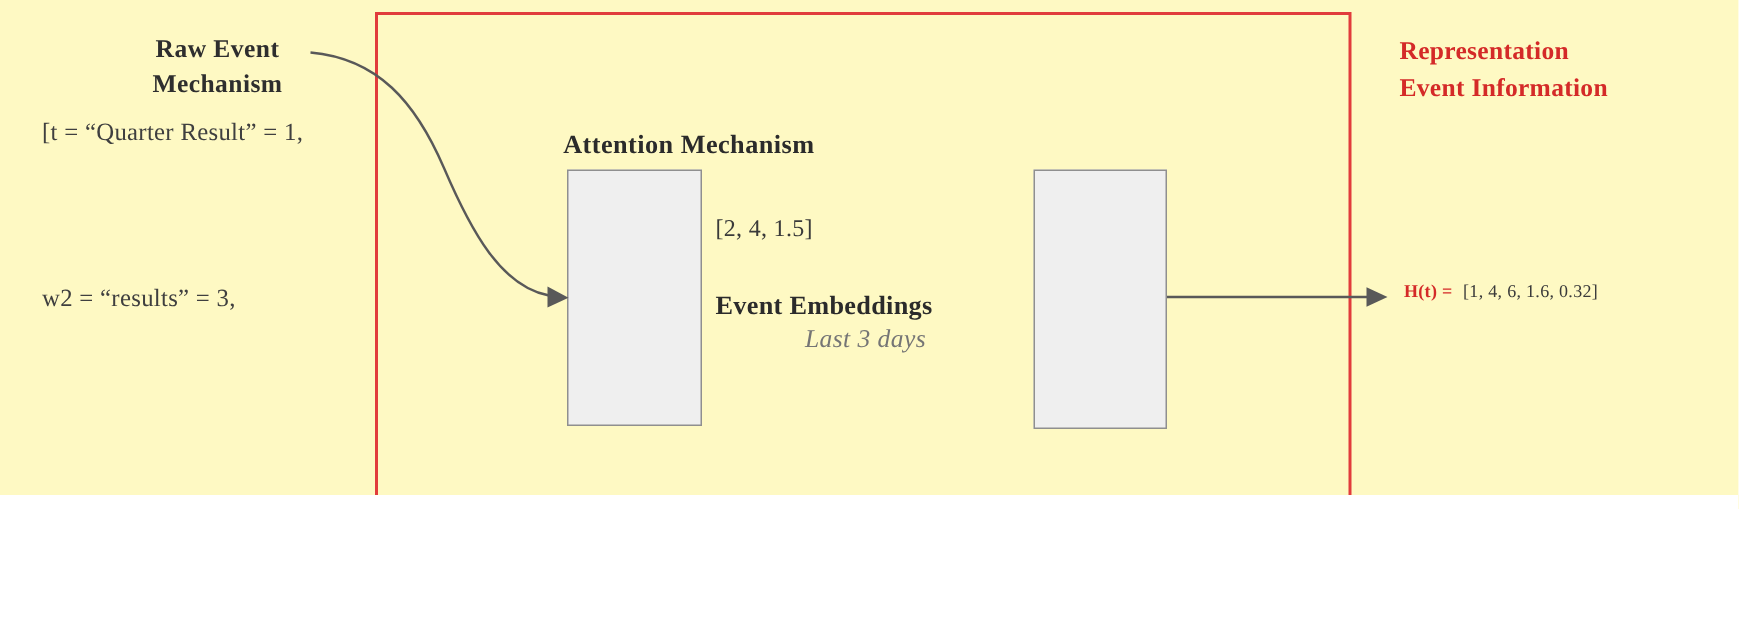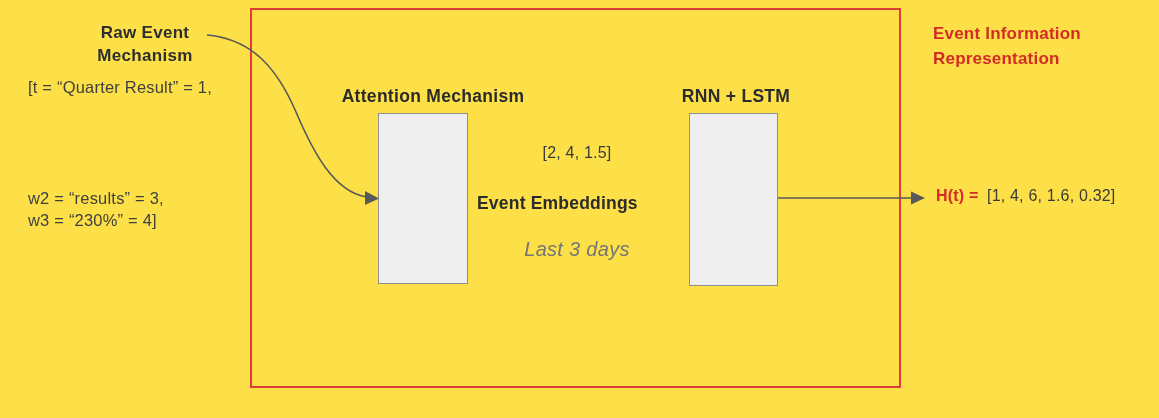--- a/index.html
+++ b/index.html
@@ -4,23 +4,24 @@
 <style>
   html, body {
     margin: 0;
     padding: 0;
     background: #ffffff;
     font-family: "Liberation Sans", sans-serif;
   }
   .canvas {
     position: relative;
     width: 1159px;
-    height: 418px;
-    background: #fde047;
+    height: 330px;
+    background: #fef9c3;
     overflow: hidden;
+    font-family: Liberation Serif, serif;
   }
   .abs { position: absolute; }
 
   .arrows-layer {
     position: absolute;
     left: 0; top: 0;
     width: 1159px; height: 418px;
     pointer-events: none;
     z-index: 5;
   }
@@ -51,66 +52,65 @@
     white-space: nowrap;
     z-index: 2;
   }
   .token-1 { top: 78px; }
   .token-2 { top: 131px; }
   .token-3 { top: 171px; margin-top: 18px; }
   .token-4 { top: 211px; }
 
   .block-label {
     width: 220px;
-    text-align: center;
+    text-align: right;
     font-size: 17.5px; font-weight: bold;
     color: #2b2b2b;
     letter-spacing: 0.3px;
     white-space: nowrap;
     z-index: 2;
   }
   .attention-label { left: 323px; top: 86px; }
   .rnn-label { left: 626px; top: 86px; }
 
   .gray-box {
     background: #efefef;
     border: 1px solid #8f8f8f;
     box-sizing: border-box;
     z-index: 2;
   }
   .attention-box { left: 378px; top: 113px; width: 90px; height: 171px; }
   .rnn-box { left: 689px; top: 113px; width: 89px; height: 173px; }
 
   .vector-text {
     left: 477px; top: 144px; width: 200px;
-    text-align: center;
     font-size: 16px; color: #3a3a3a;
     letter-spacing: 0.2px;
     z-index: 2;
   }
   .emb-label {
     left: 477px; top: 193px; width: 200px;
     text-align: left;
     font-size: 17.5px; font-weight: bold;
     color: #2b2b2b; letter-spacing: 0.2px;
     white-space: nowrap;
     z-index: 2;
   }
   .emb-sublabel {
-    left: 477px; top: 238px; width: 200px;
+    left: 477px; top: 216px; width: 200px;
     text-align: center;
     font-style: italic;
-    font-size: 20px; color: #757575;
+    font-size: 17px; color: #757575;
     letter-spacing: 0.3px;
     z-index: 2;
   }
 
   .output-line {
     left: 936px; top: 187px;
-    font-size: 16px;
+    font-size: 12px;
     white-space: nowrap;
     z-index: 2;
   }
   .output-label {
     color: #d42a28;
     font-weight: bold;
     letter-spacing: 0.2px;
   }
   .output-value {
     color: #3a3a3a;
@@ -134,40 +134,38 @@
 
   <div class="red-frame"></div>
 
   <div class="abs raw-title">
     <div>Raw Event</div>
     <div>Mechanism</div>
   </div>
 
   <div class="abs token-line token-1">[t = “Quarter Result” = 1,</div>
   <div class="abs token-line token-3">w2 = “results” = 3,</div>
-  <div class="abs token-line token-4">w3 = “230%” = 4]</div>
 
   <div class="abs block-label attention-label">Attention Mechanism</div>
   <div class="abs gray-box attention-box"></div>
 
   <div class="abs vector-text">[2, 4, 1.5]</div>
   <div class="abs emb-label">Event Embeddings</div>
   <div class="abs emb-sublabel">Last 3 days</div>
 
-  <div class="abs block-label rnn-label">RNN + LSTM</div>
   <div class="abs gray-box rnn-box"></div>
 
   <div class="abs output-line">
     <span class="output-label">H(t) =</span>
     <span class="output-value">[1, 4, 6, 1.6, 0.32]</span>
   </div>
 
   <div class="abs caption">
+    <div>Representation</div>
     <div>Event Information</div>
-    <div>Representation</div>
   </div>
 
   <svg class="arrows-layer" viewBox="0 0 1159 418" xmlns="http://www.w3.org/2000/svg">
     <path d="M 207 35 C 252 39, 277 68, 296 112 C 314 154, 334 191, 366 197" fill="none" stroke="#595959" stroke-width="1.6"></path>
     <polygon points="365,191 379,198.5 365,205" fill="#595959"></polygon>
     <line x1="778" y1="198" x2="912" y2="198" stroke="#595959" stroke-width="1.6"></line>
     <polygon points="911,191.5 925,198 911,204.5" fill="#595959"></polygon>
   </svg>
 
 </div>

